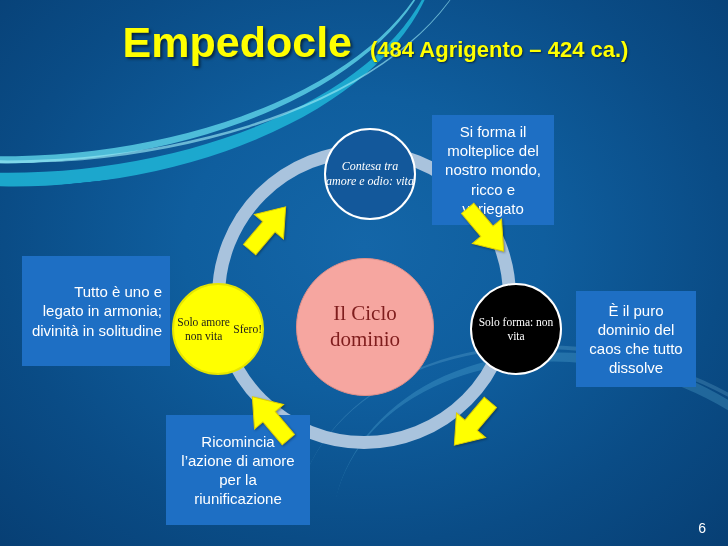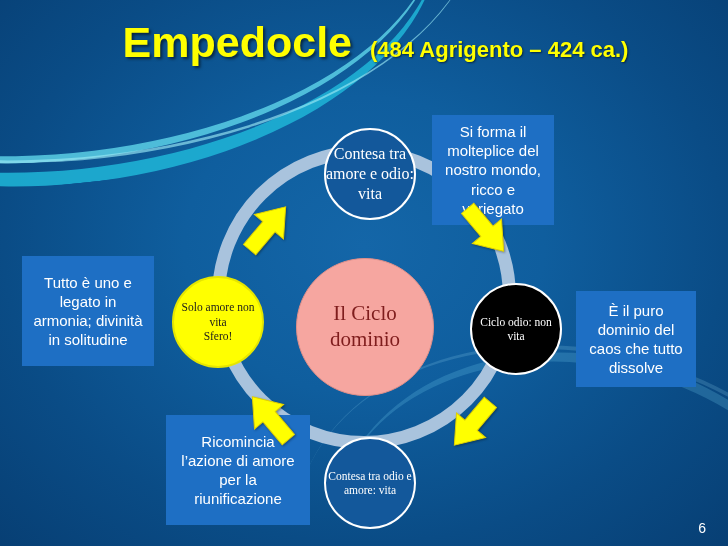--- a/index.html
+++ b/index.html
@@ -130,67 +130,68 @@
     font-family: "Liberation Serif", serif;
     line-height: 1.25;
     box-sizing: border-box;
   }
   #node-top {
     left: 324px; top: 128px;
     width: 92px; height: 92px;
     background: #13589b;
     border: 2px solid #ffffff;
     color: #ffffff;
-    font-size: 16px;
+    font-size: 12px;
+    font-style: italic;
   }
   #node-right {
     left: 470px; top: 283px;
     width: 92px; height: 92px;
     background: #000000;
     border: 2px solid #ffffff;
     color: #ffffff;
     font-size: 11.5px;
   }
   #node-bottom {
     left: 324px; top: 437px;
     width: 92px; height: 92px;
     background: #13589b;
     border: 2px solid #ffffff;
     color: #ffffff;
     font-size: 11.5px;
   }
   #node-left {
-    left: 172px; top: 276px;
+    left: 172px; top: 283px;
     width: 92px; height: 92px;
     background: #ffff00;
     border: 2px solid #e6e600;
     color: #1c1c1c;
     font-size: 11.5px;
-    flex-direction: column;
+    flex-direction: row;
   }
   #node-left .l2 { }
 
   
   .box {
     position: absolute;
     background: #1e6fc4;
     color: #ffffff;
     font-size: 15px;
     line-height: 1.28;
     text-align: center;
     display: flex;
     align-items: center;
     justify-content: center;
     padding: 6px 8px;
     box-sizing: border-box;
   }
   #box-tr { left: 432px; top: 115px; width: 122px; height: 110px; }
   #box-r  { left: 576px; top: 291px; width: 120px; height: 96px; }
   #box-bl { left: 166px; top: 415px; width: 144px; height: 110px; }
-  #box-l  { left: 22px;  top: 256px; width: 132px; height: 110px; }
+  #box-l  { left: 22px;  top: 256px; width: 148px; height: 110px; text-align: right; }
 
   
   .arrow {
     position: absolute;
     width: 0; height: 0;
     filter: drop-shadow(1px 1px 1px rgba(0,0,0,.35));
   }
   .arrow svg { display: block; }
 
   #page-num {
@@ -221,24 +222,21 @@
     <div>
       <div>Il Ciclo</div>
       <div>dominio</div>
     </div>
   </div>
 
   <div class="node" id="node-top">
     <span>Contesa tra amore e odio: vita</span>
   </div>
   <div class="node" id="node-right">
-    <span>Ciclo odio: non vita</span>
-  </div>
-  <div class="node" id="node-bottom">
-    <span>Contesa tra odio  e amore: vita</span>
+    <span>Solo forma: non vita</span>
   </div>
   <div class="node" id="node-left">
     <span class="l1">Solo amore non vita</span>
     <span class="l2">Sfero!</span>
   </div>
 
   <div class="box" id="box-tr">
     <span>Si forma il molteplice del nostro mondo, ricco e variegato</span>
   </div>
   <div class="box" id="box-r">

